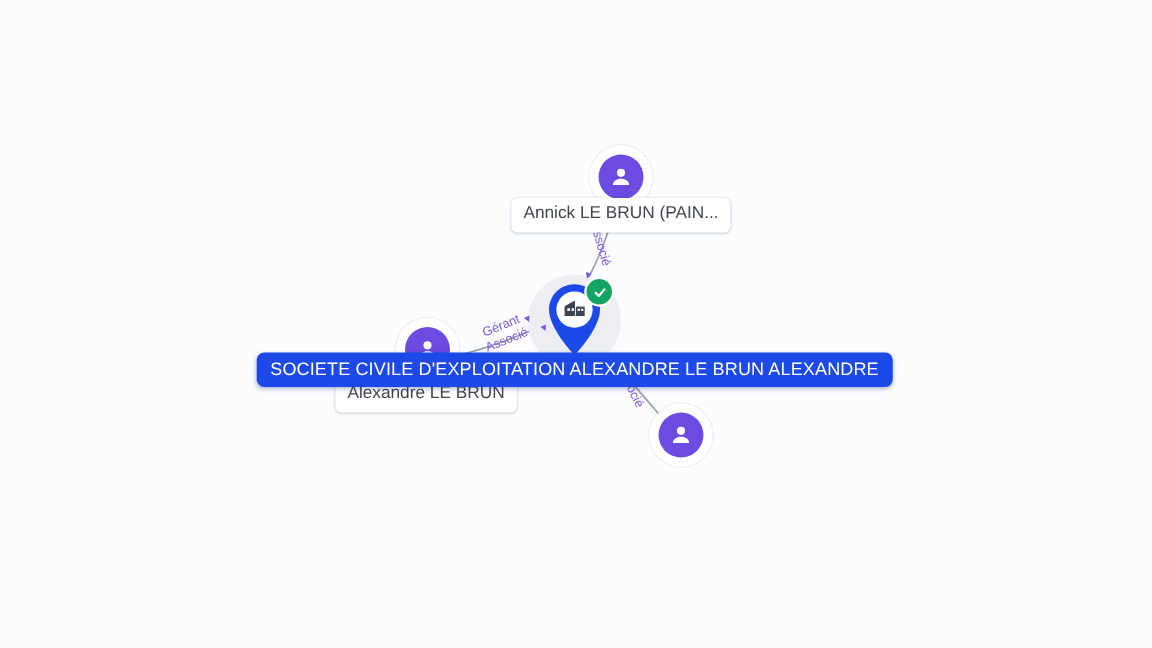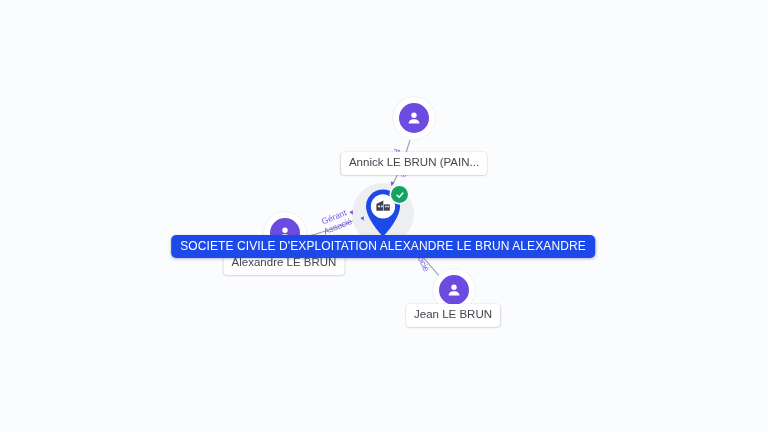--- a/index.html
+++ b/index.html
@@ -207,21 +207,20 @@
 
   <div class="edge-caption" style="left:420px; top:258px; transform: translate(-50%,-50%) rotate(64deg);">
     <span class="cap-line">Associé</span>
   </div>
 
   <div class="arrow-tick" style="left:350px; top:209px; transform: rotate(-25deg);">▾</div>
   <div class="arrow-tick" style="left:361px; top:215px; transform: rotate(-25deg);">▾</div>
   <div class="arrow-tick" style="left:390px; top:180px; transform: rotate(15deg);">▾</div>
   <div class="arrow-tick" style="left:408px; top:240px; transform: rotate(-35deg);">▾</div>
 
-  <div class="node-label" style="left:414px; top:132px;margin-top:20px;">Annick LE BRUN (PAIN...</div>
+  <div class="node-label" style="left:414px; top:132px;">Annick LE BRUN (PAIN...</div>
 
   <div class="node-label" style="left:284px; top:252px;">Alexandre LE BRUN</div>
 
-  <div class="node-label" style="left:453px; top:304px;">Jean LE BRUN</div>
 
   <div class="node-label primary" style="left:383px; top:235px;">SOCIETE CIVILE D'EXPLOITATION ALEXANDRE LE BRUN ALEXANDRE</div>
 
 </div>
 
 </body></html>

